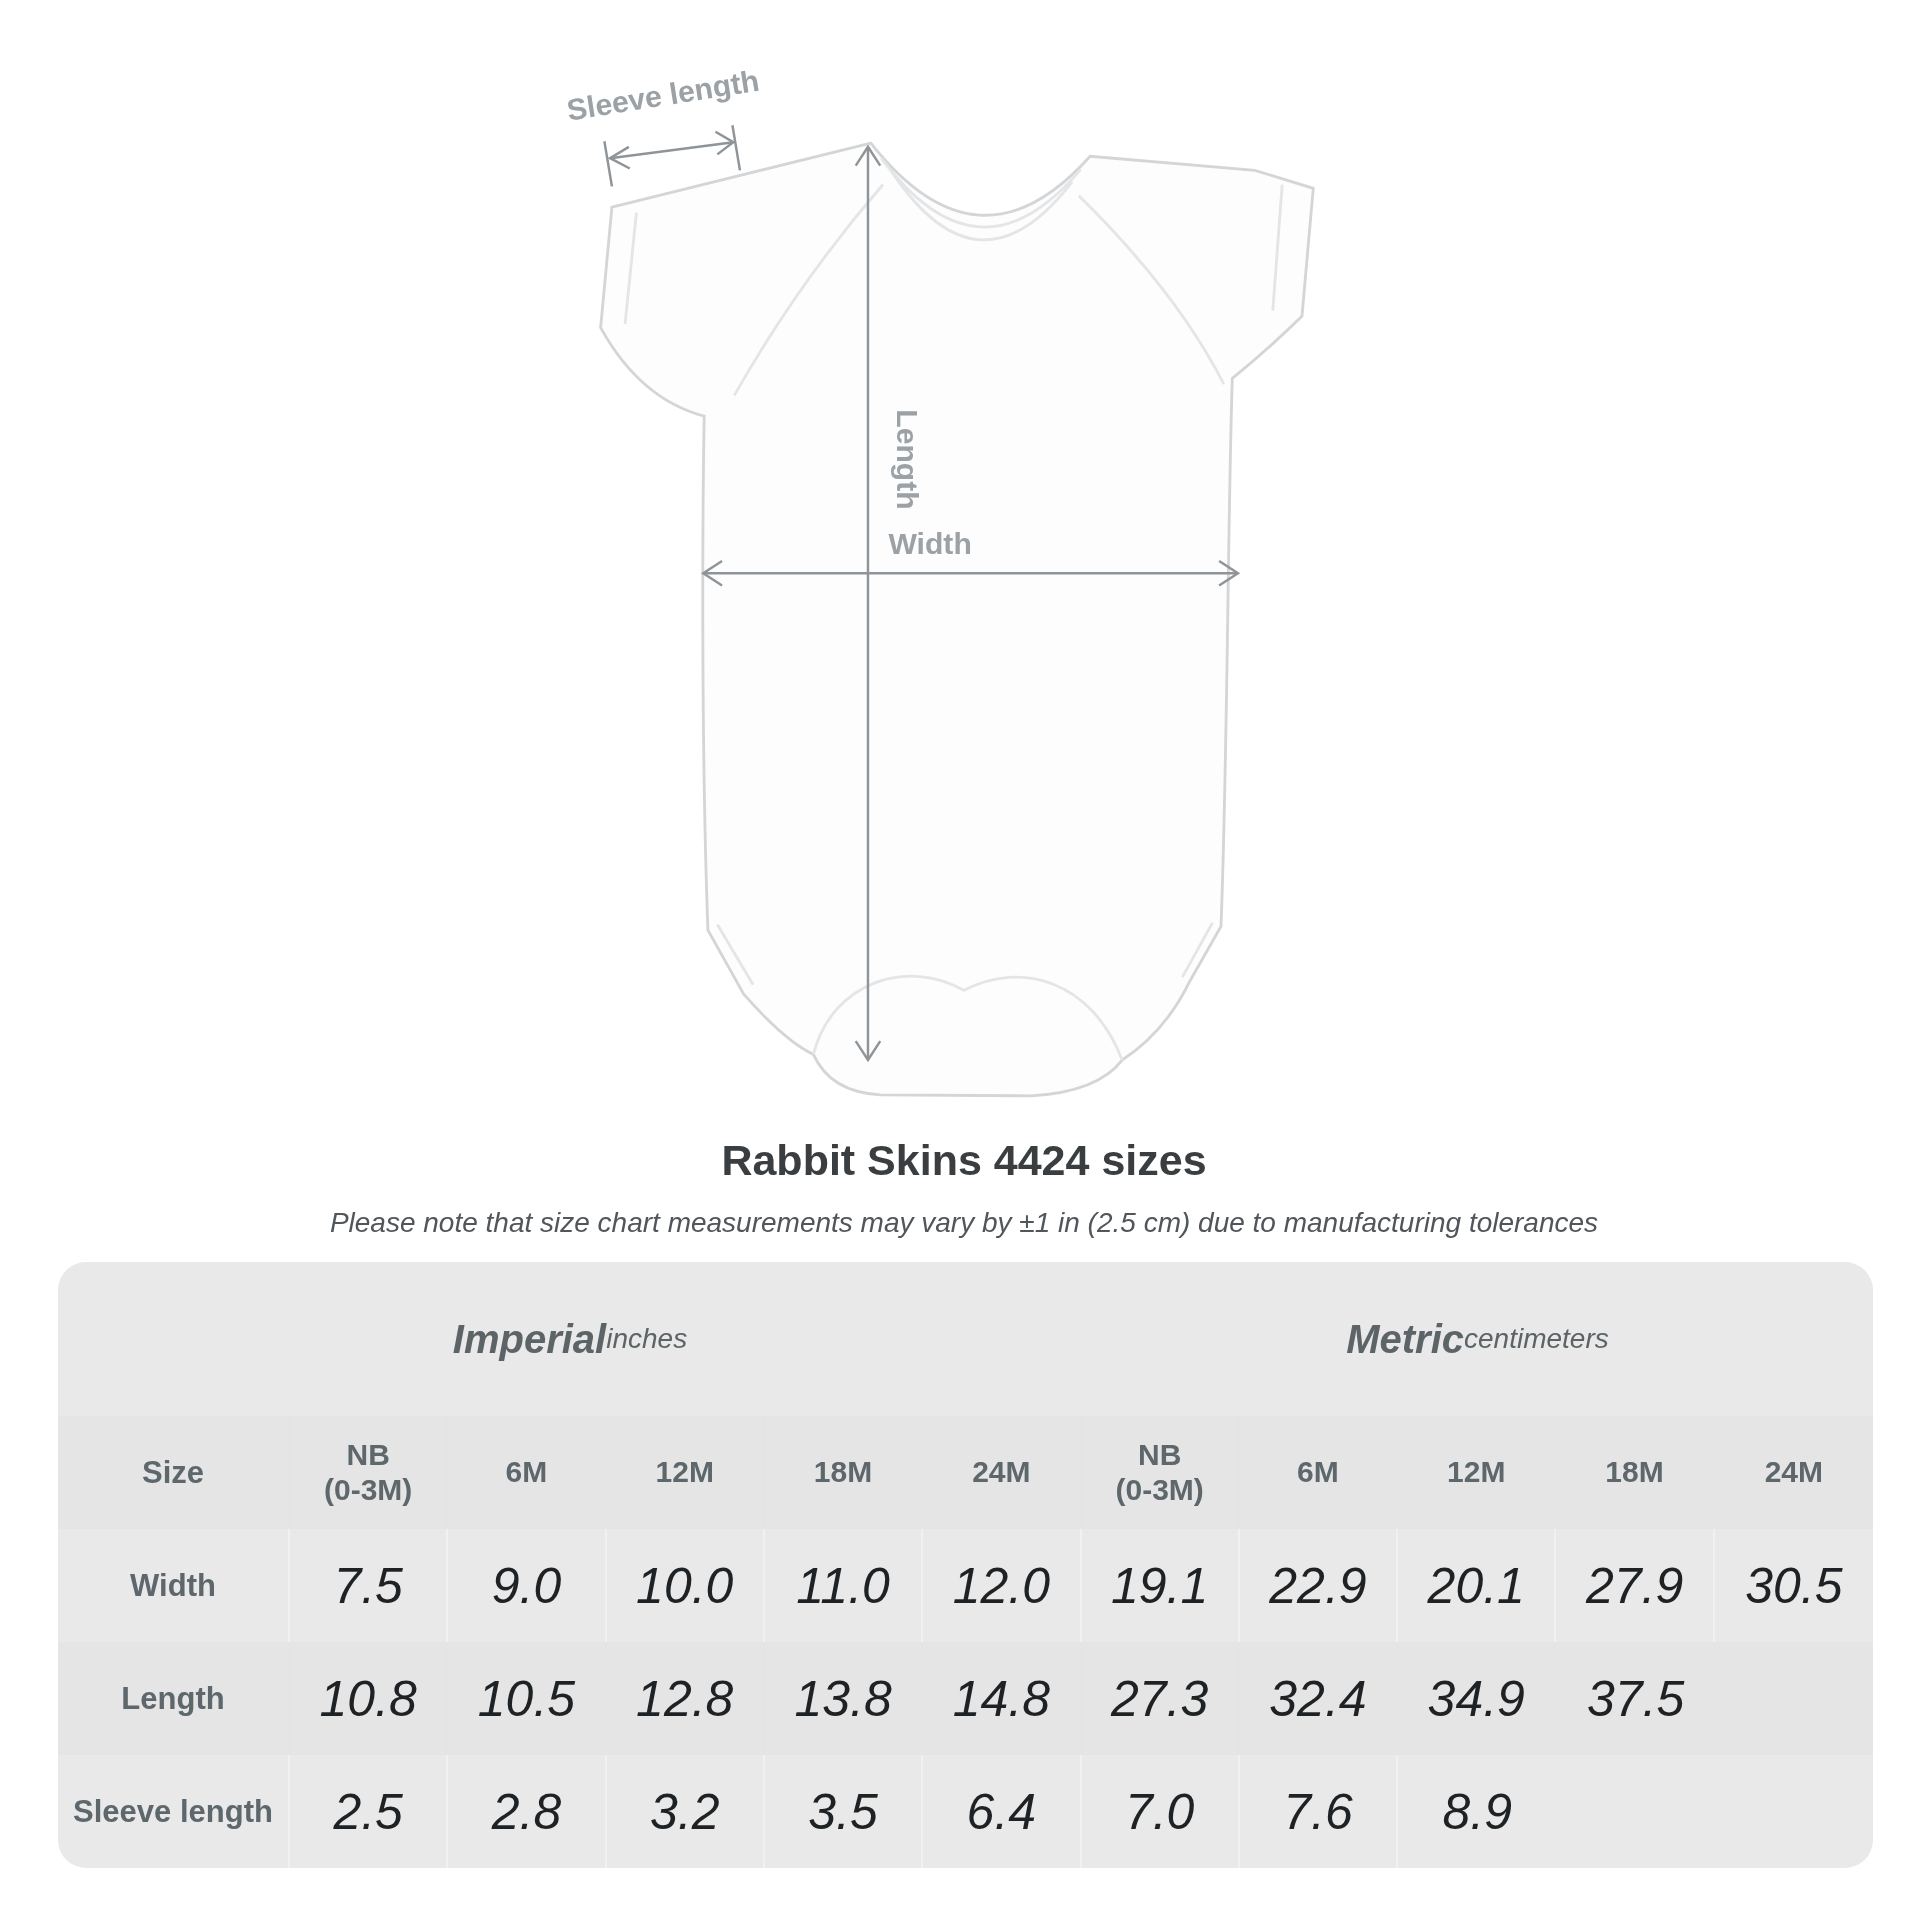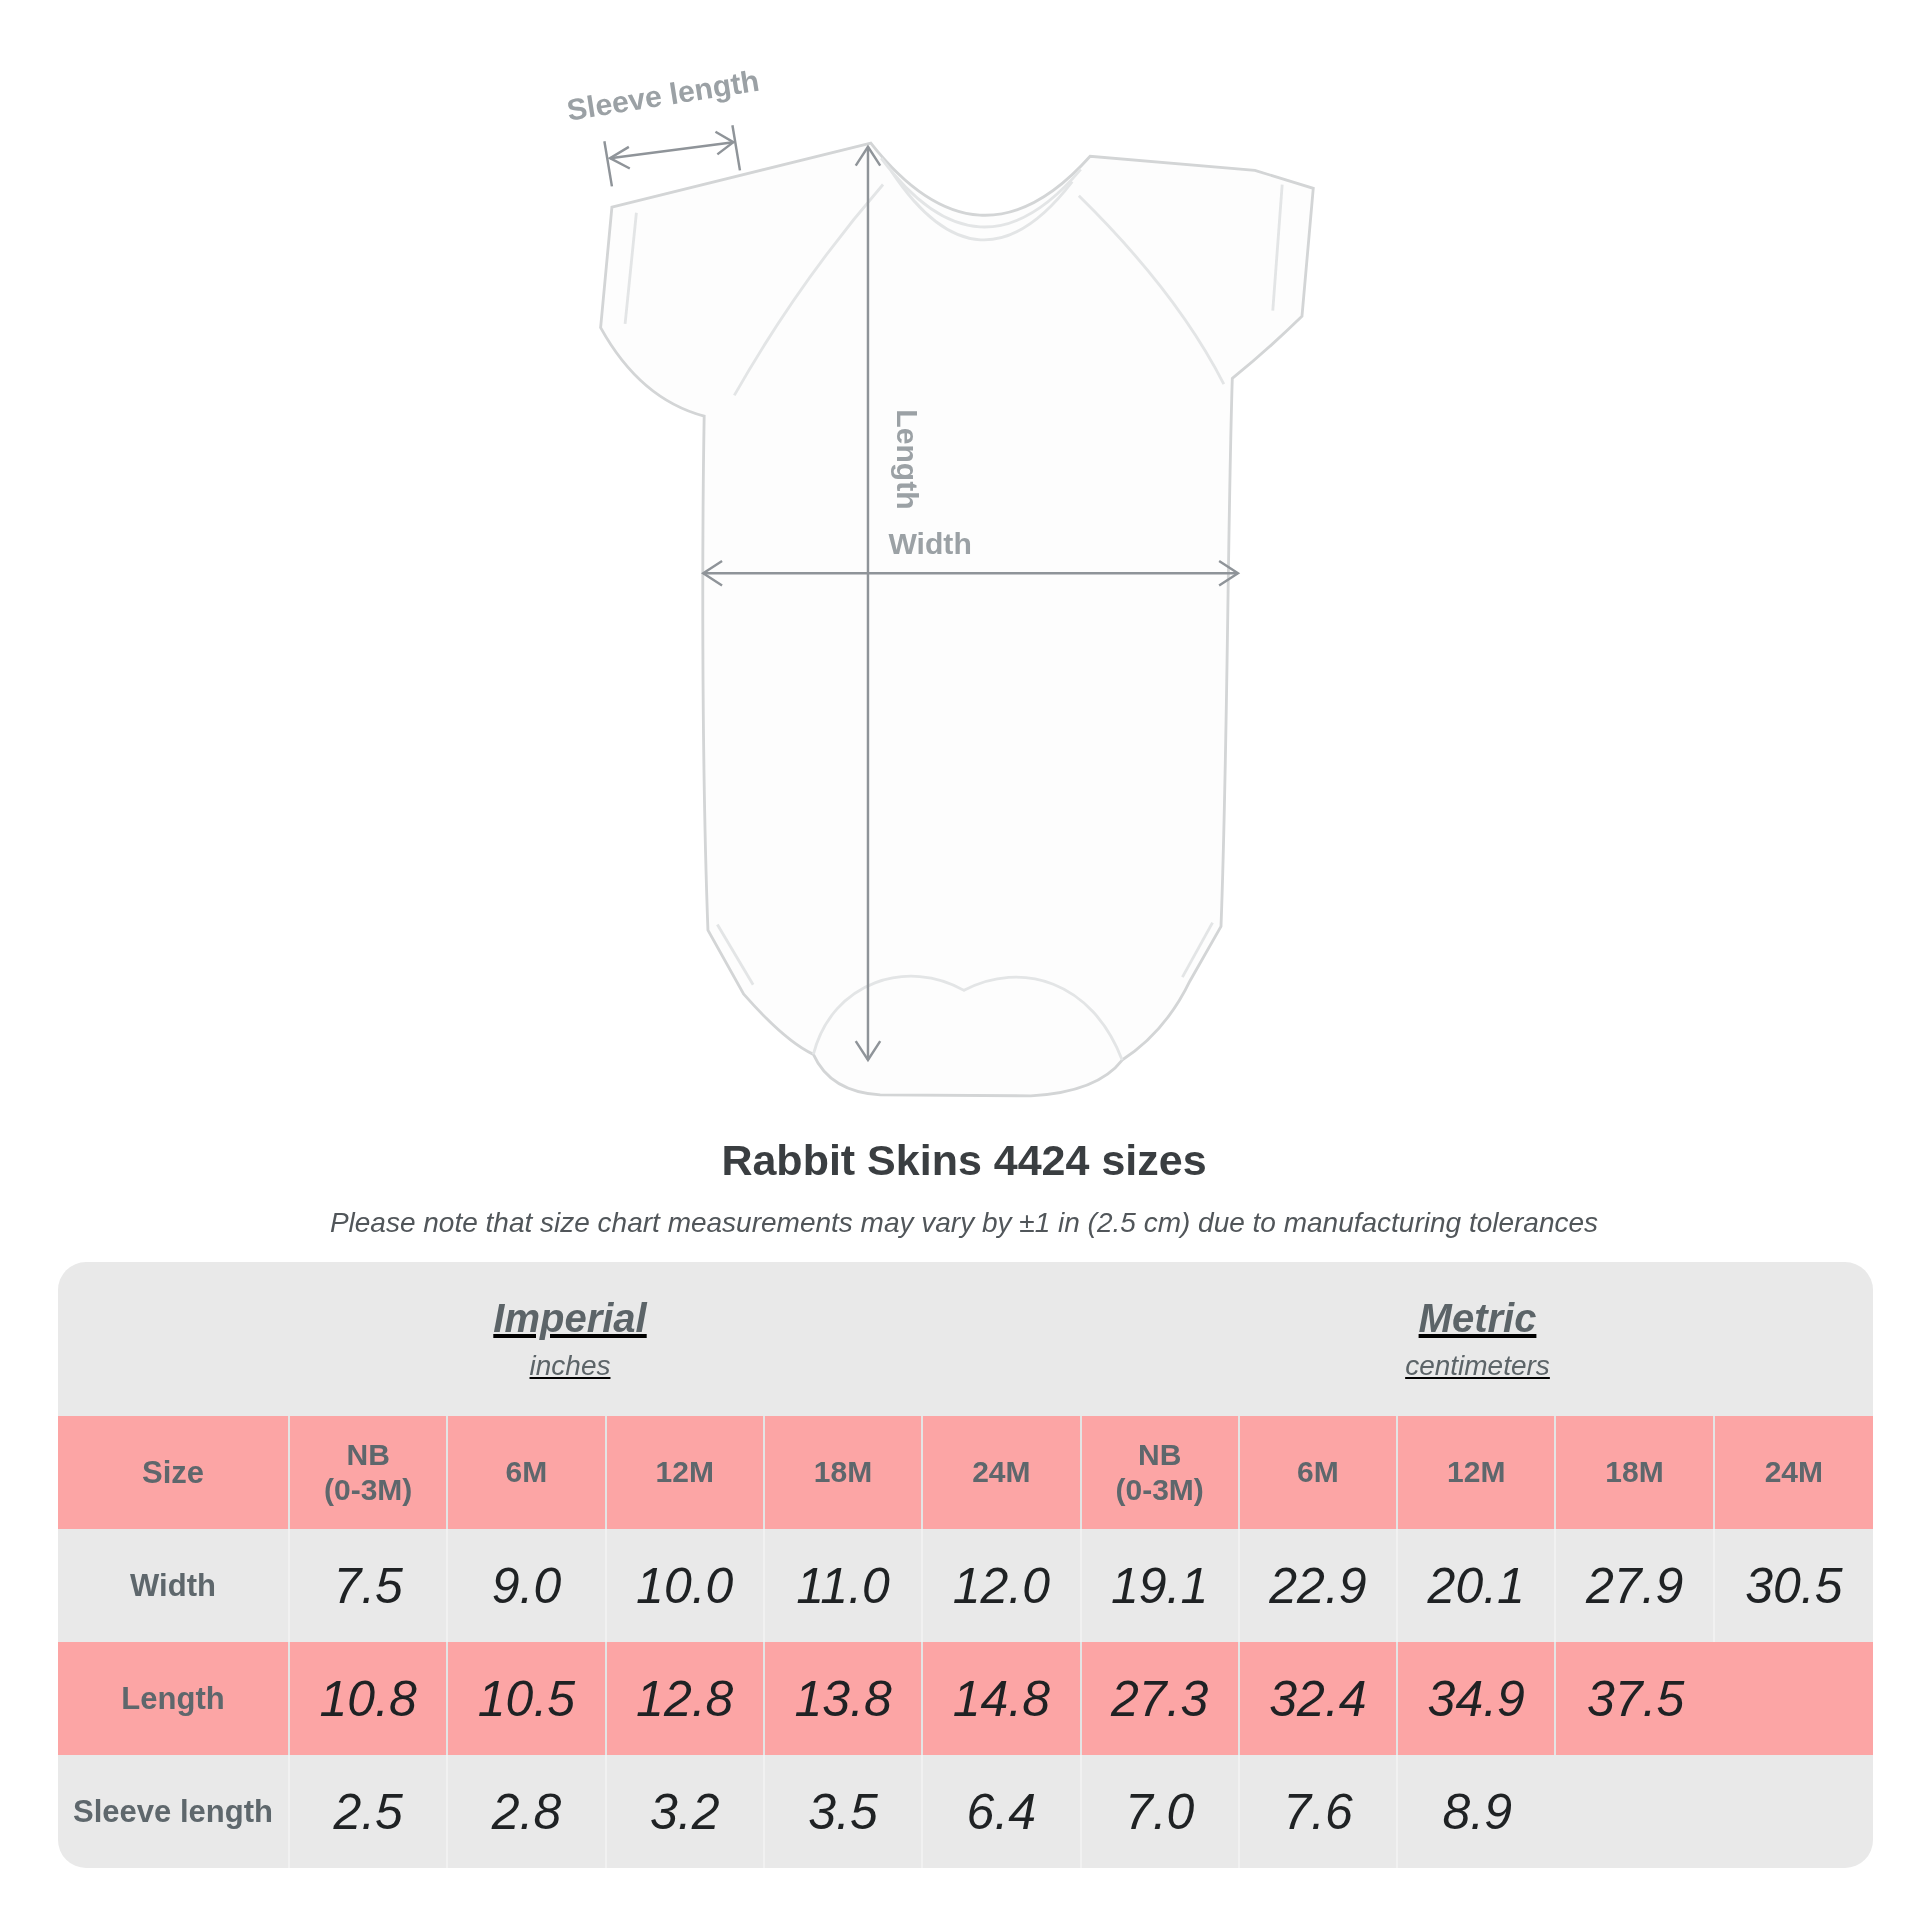--- a/index.html
+++ b/index.html
@@ -21,27 +21,27 @@
   .page-subtitle{
     position:absolute;left:0;top:1207px;width:100%;text-align:center;
     font-size:28px;font-style:italic;color:#51565a;margin:0;
   }
   
   .size-table{
     position:absolute;left:58px;top:1262px;width:1815px;
     border-radius:28px;overflow:hidden;
   }
   .band{display:flex;background:#e9e9e9;height:154px;}
-  .band-half{display:flex;flex-direction:column;justify-content:center;align-items:center;row-gap:9.4px;text-decoration:underline;}
+  .band-half{display:flex;flex-direction:row;justify-content:center;align-items:center;row-gap:9.4px;}
   .band-left{width:1024px;}
   .band-right{flex:1;}
   .band-label{font-size:40px;font-weight:bold;font-style:italic;color:#5c6468;}
   .band-sub{font-size:28px;font-style:italic;color:#5c6468;}
   .grid{display:grid;grid-template-columns:232px repeat(10,1fr);height:113px;}
-  .row-white{background:#fca5a5;}
+  .row-white{background:#e5e5e5;}
   .row-gray{background:#e9e9e9;}
   .cell{display:flex;align-items:center;justify-content:center;}
   .row-white .cell{border-right:2.8px solid #e4e4e4;}
   .row-gray .cell{border-right:2.8px solid #f1f1f1;}
   .grid .cell:last-child{border-right:none;}
   .cell.rowlabel{font-size:31px;font-weight:bold;color:#5e676c;}
   .cell.head{font-size:30px;font-weight:bold;color:#5e676c;text-align:center;white-space:pre-line;line-height:1.15;}
   .cell.val{font-size:50px;color:#1f2224;font-style:italic;}
 </style>
 </head>

